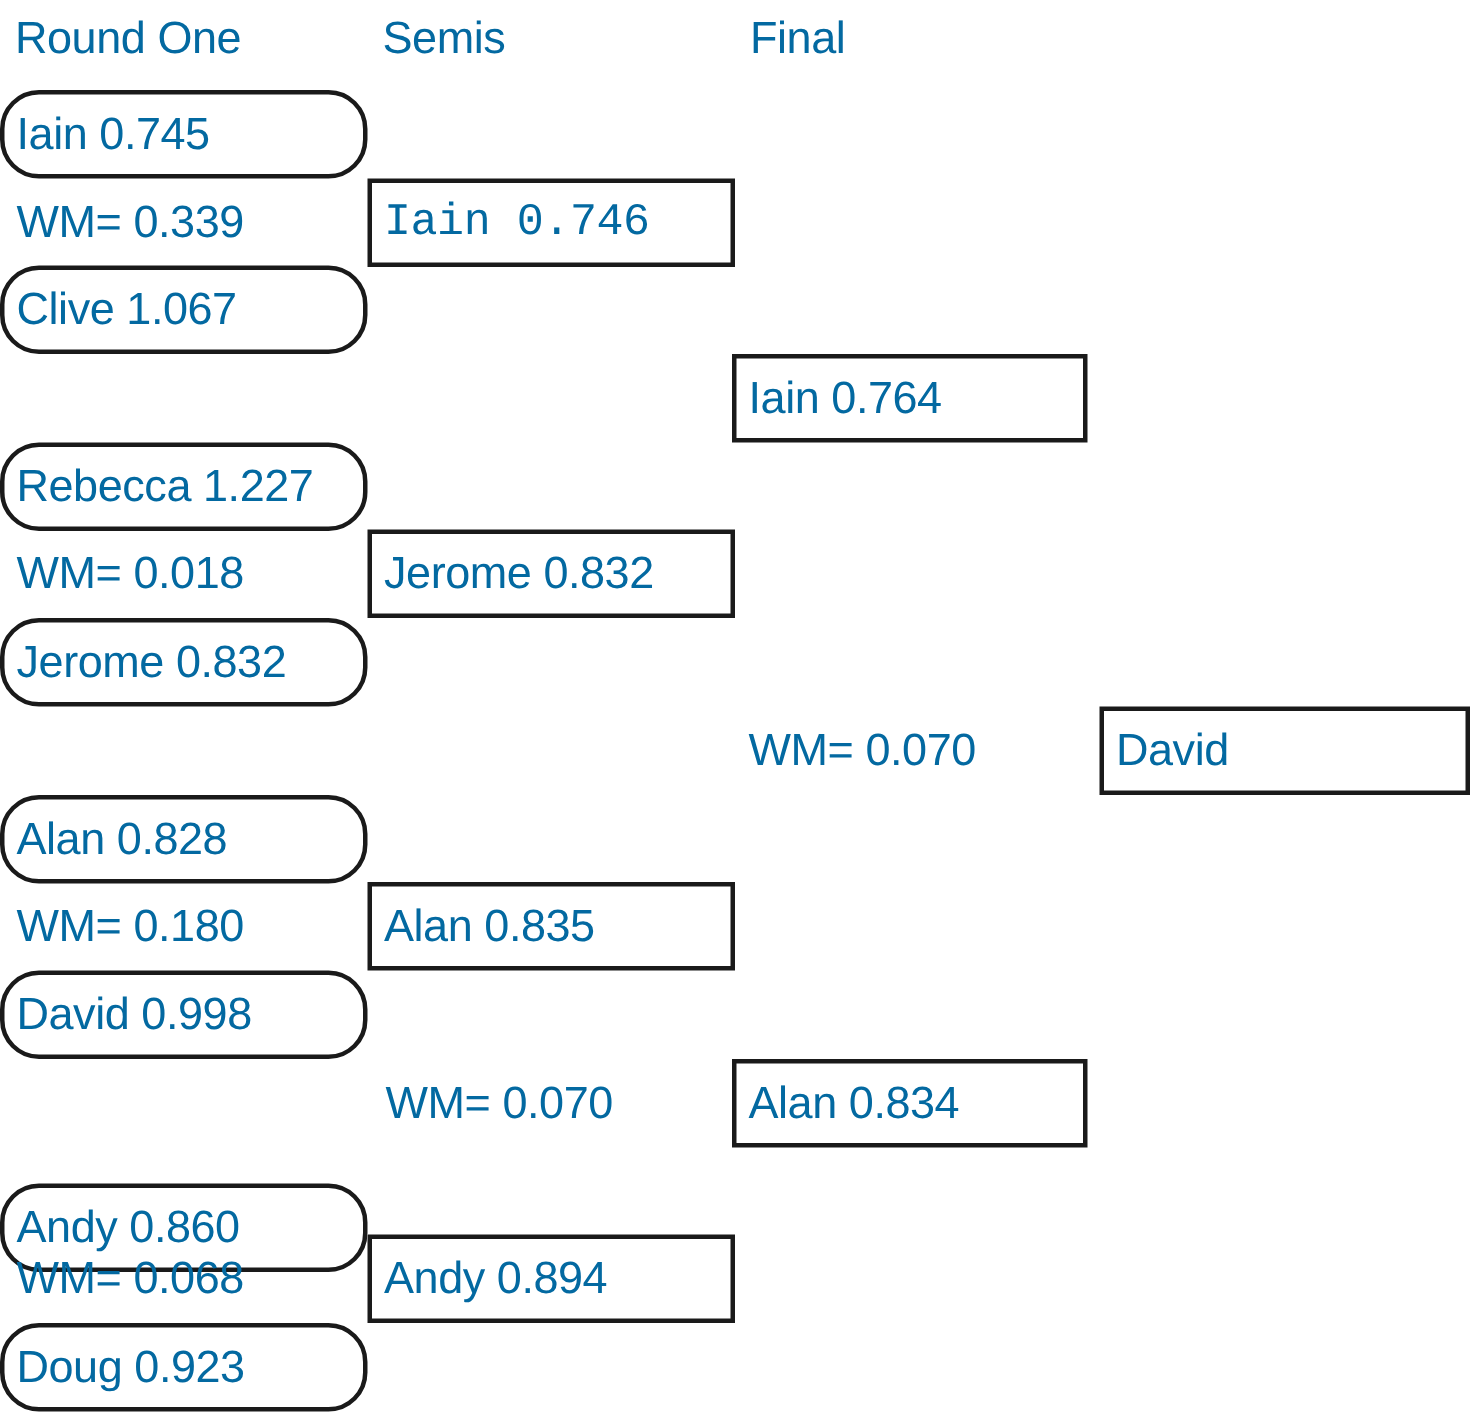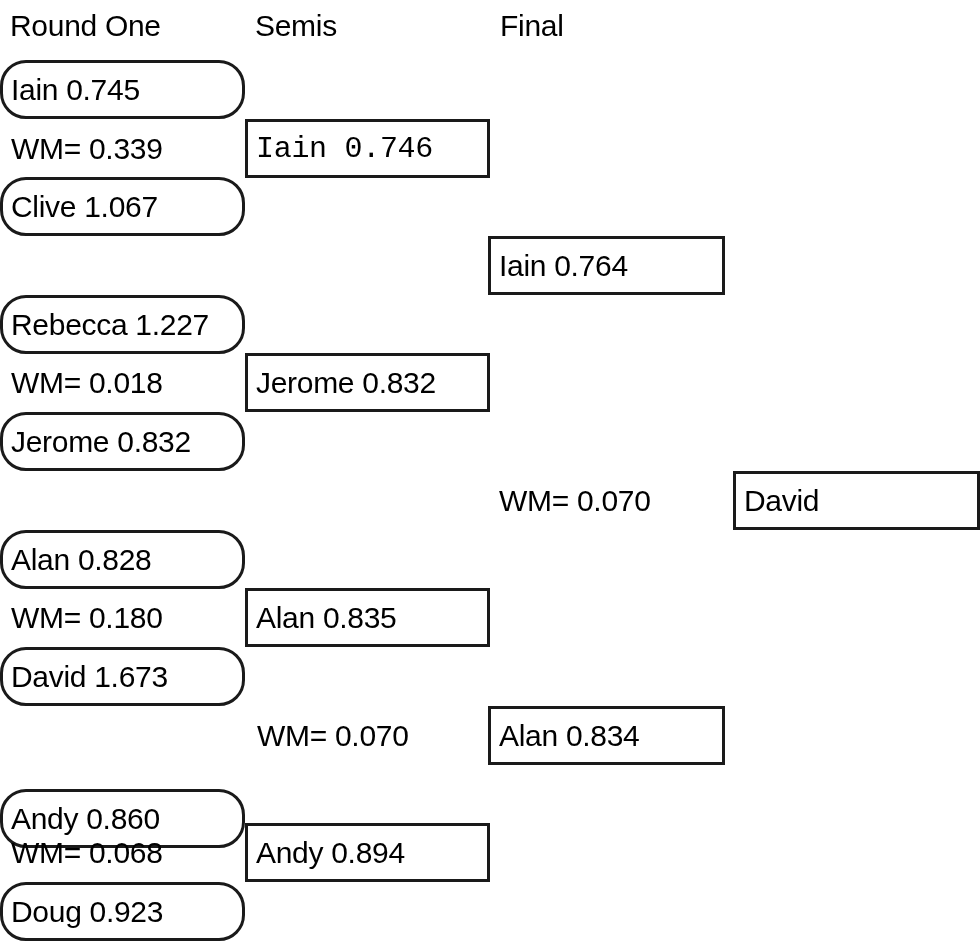--- a/index.html
+++ b/index.html
@@ -8,21 +8,21 @@
     background: #ffffff;
   }
   .stage {
     position: relative;
     width: 980px;
     height: 943px;
     background: #ffffff;
     font-family: "Liberation Sans", sans-serif;
     font-size: 30px;
     letter-spacing: -0.3px;
-    color: #000000;
+    color: #0369a1;
     overflow: hidden;
   }
   .hdr {
     position: absolute;
     top: 8px;
     height: 36px;
     line-height: 36px;
     white-space: nowrap;
   }
   .box {
@@ -59,21 +59,21 @@
 
   <div class="hdr" style="left:10px;">Round One</div>
   <div class="hdr" style="left:255px;">Semis</div>
   <div class="hdr" style="left:500px;">Final</div>
 
   <div class="box c1box" style="top:60px;">Iain 0.745</div>
   <div class="box c1box" style="top:177px;">Clive 1.067</div>
   <div class="box c1box" style="top:295px;">Rebecca 1.227</div>
   <div class="box c1box" style="top:412px;">Jerome 0.832</div>
   <div class="box c1box" style="top:530px;">Alan 0.828</div>
-  <div class="box c1box" style="top:647px;">David 1.673</div>
+  <div class="box c1box" style="top:647px;">David 0.998</div>
   <div class="box c1box" style="top:764px;margin-top:25px;">Andy 0.860</div>
   <div class="box c1box" style="top:882px;">Doug 0.923</div>
 
   <div class="wm c1wm" style="top:119px;">WM= 0.339</div>
   <div class="wm c1wm" style="top:353px;">WM= 0.018</div>
   <div class="wm c1wm" style="top:588px;">WM= 0.180</div>
   <div class="wm c1wm" style="top:823px;">WM= 0.068</div>
 
   <div class="box c2box" style="top:119px;font-family:Liberation Mono, monospace;">Iain 0.746</div>
   <div class="box c2box" style="top:353px;">Jerome 0.832</div>

